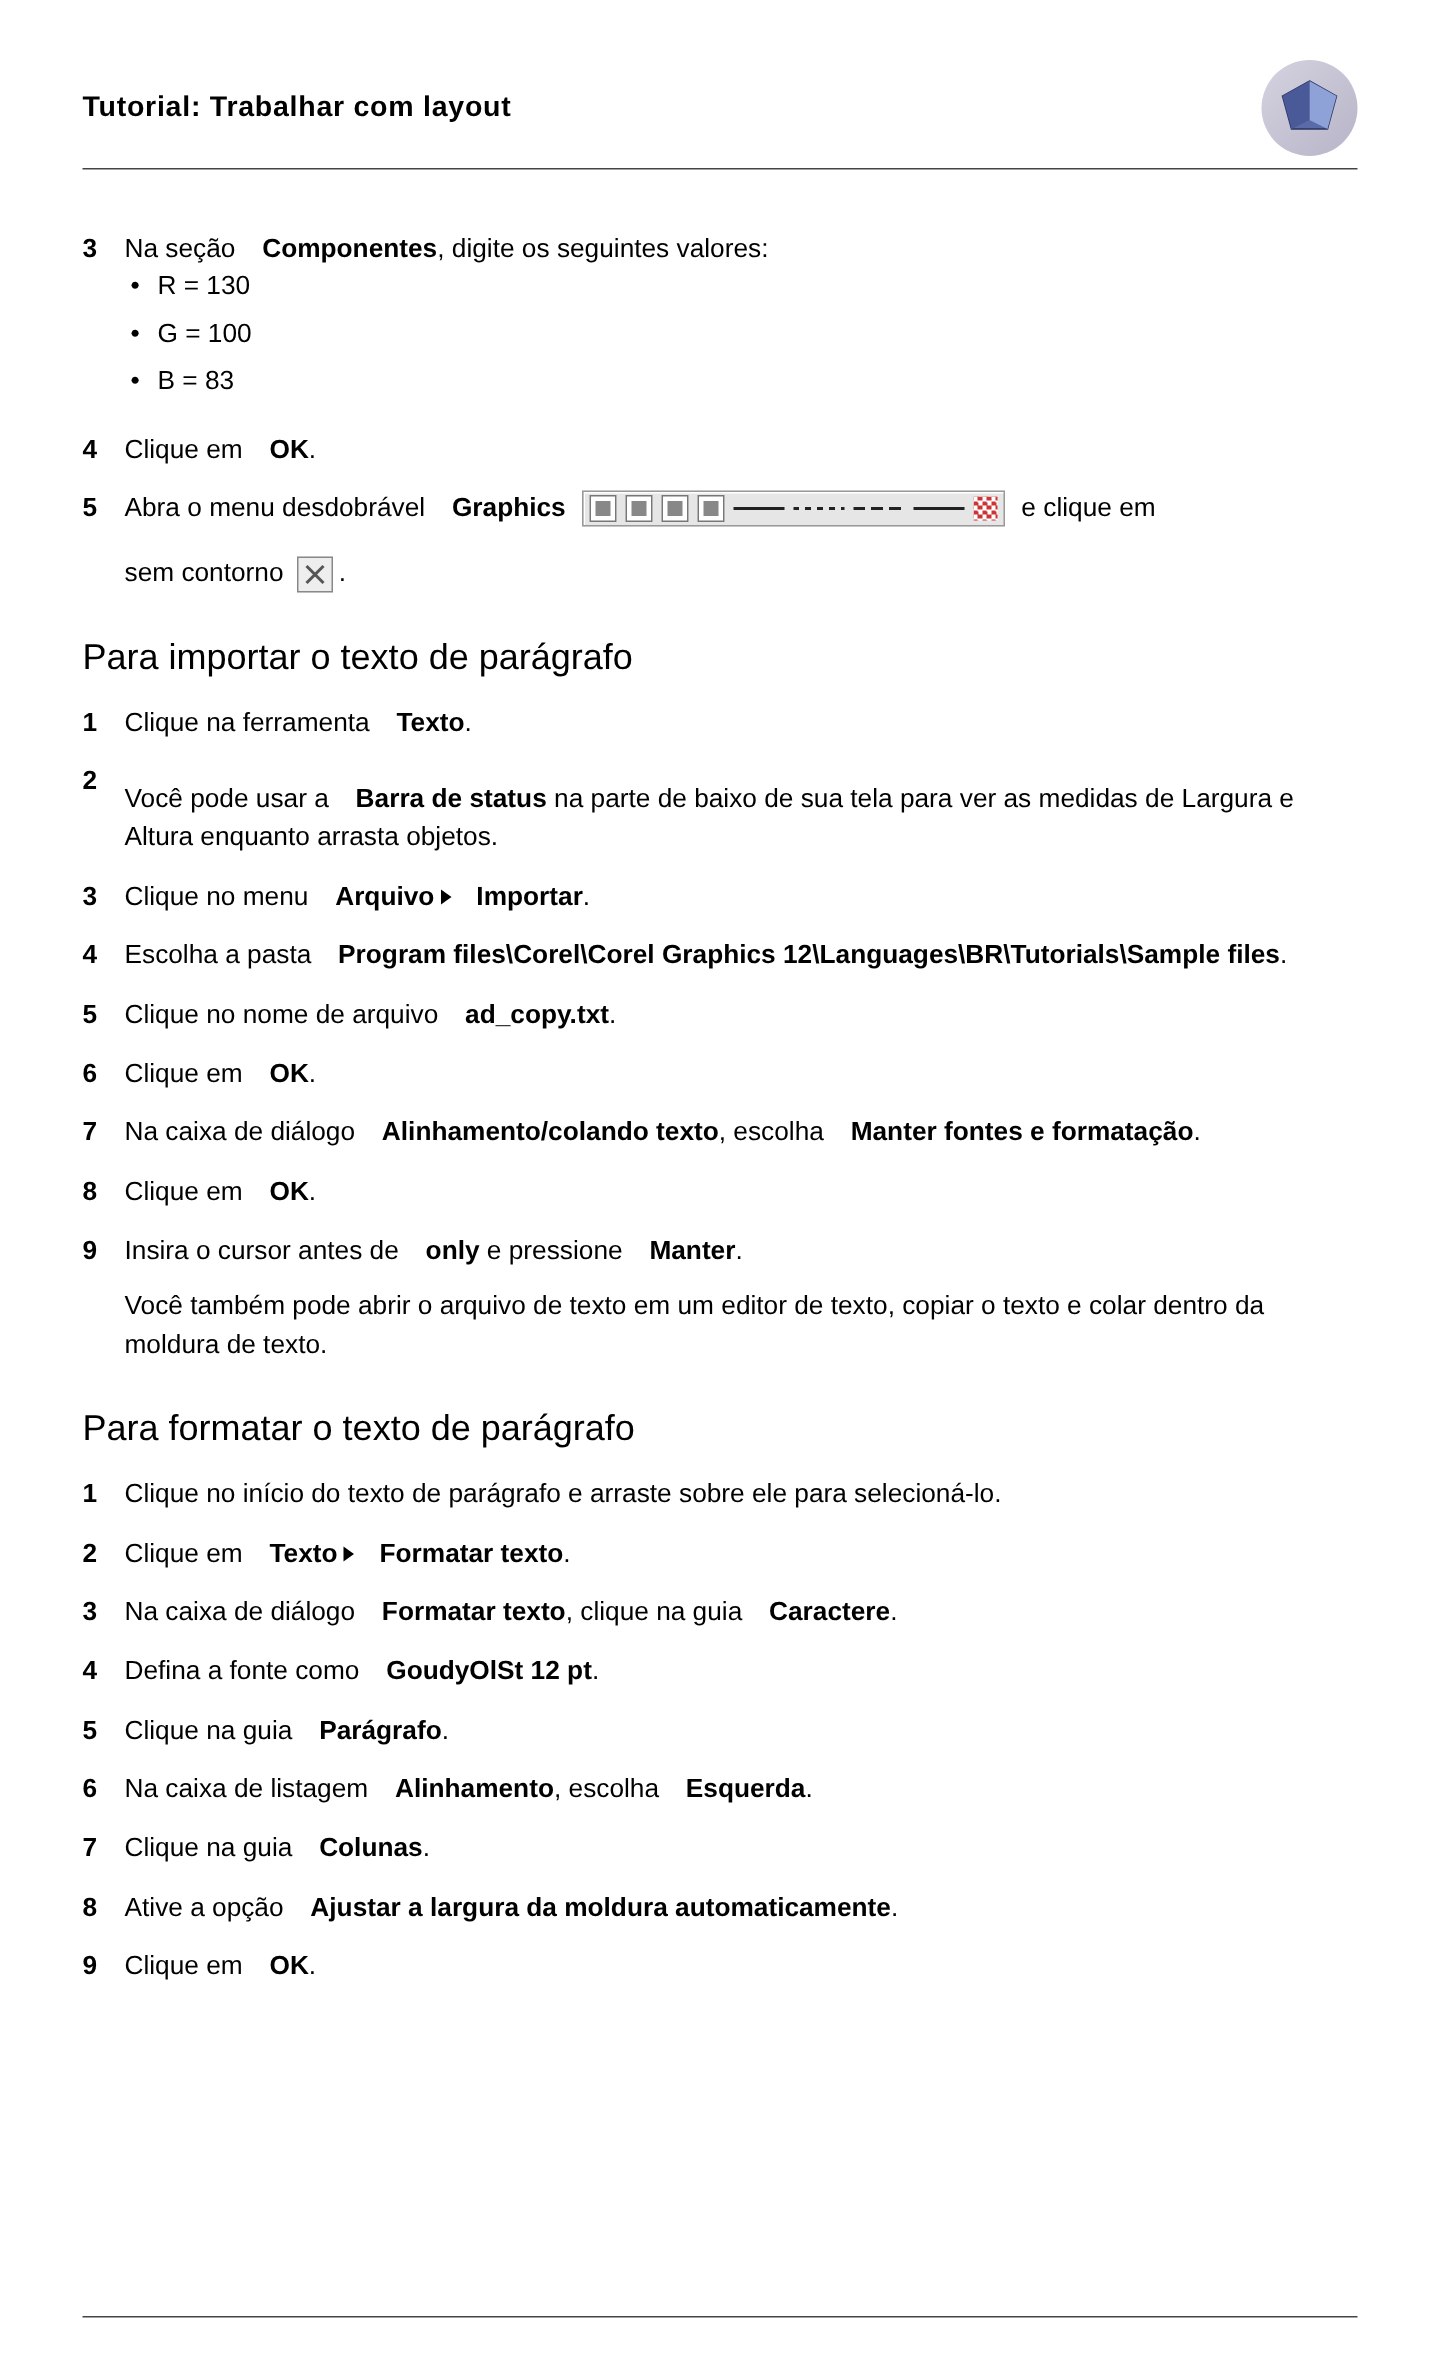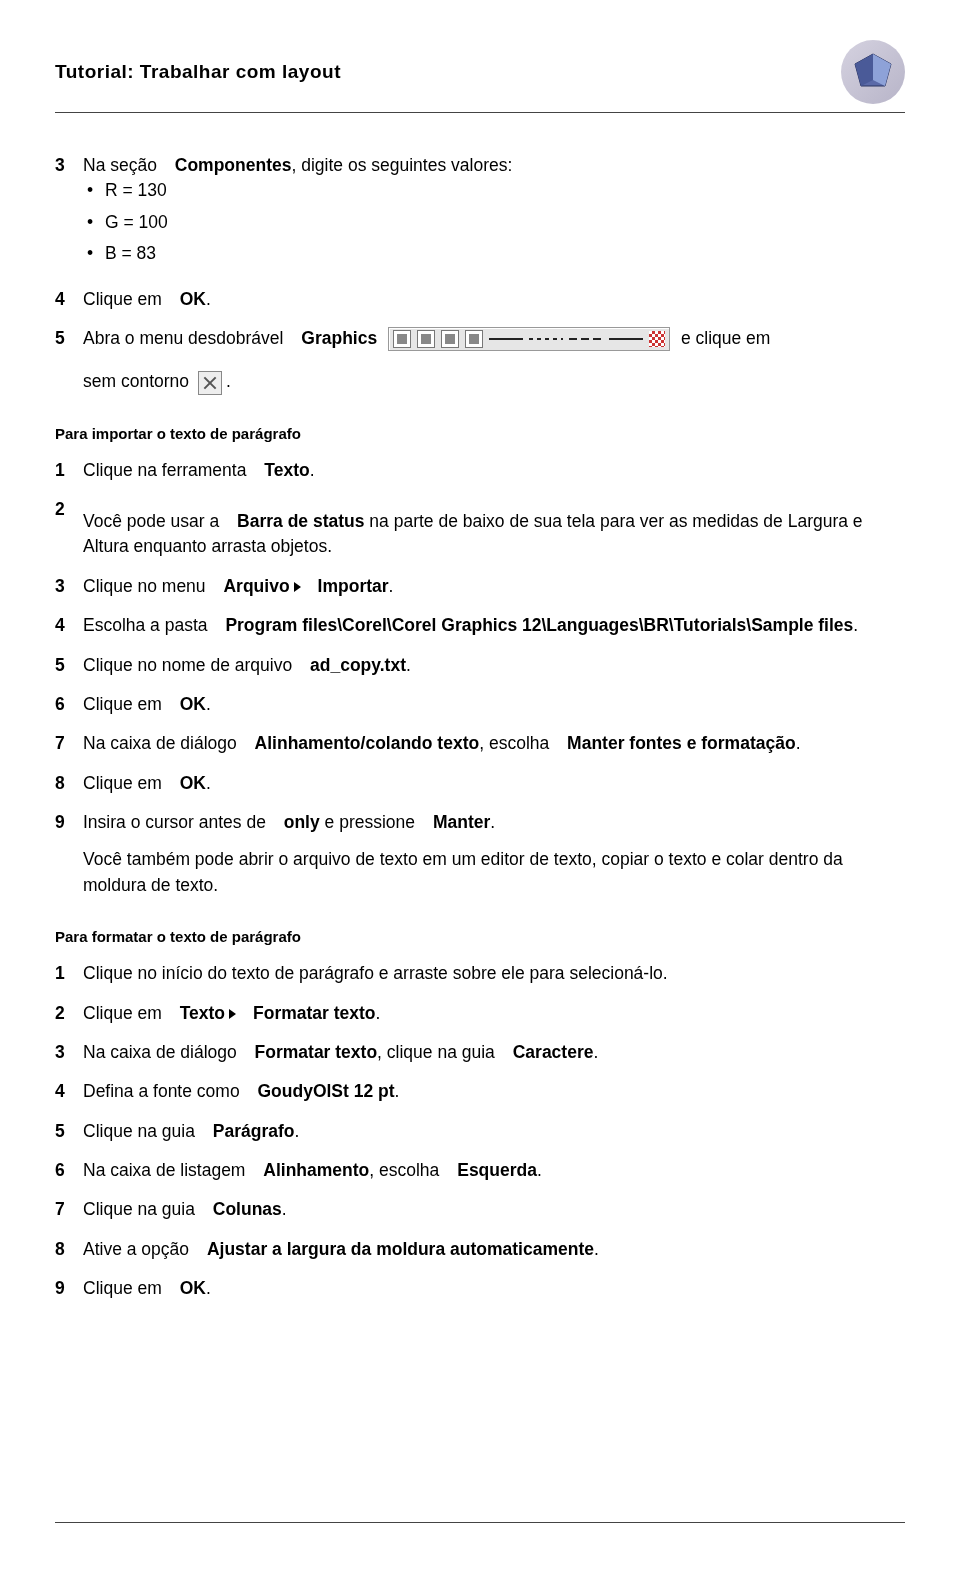--- a/index.html
+++ b/index.html
@@ -31,22 +31,22 @@
     width: 64px;
     height: 64px;
     border-radius: 50%;
     background: linear-gradient(135deg, #d5d2e0, #b7b4c8);
     display: flex;
     align-items: center;
     justify-content: center;
   }
   .icon-circle svg { display: block; }
   .section-title {
-    font-size: 15px;
-    font-weight: bold;
+    font-size: 24px;
+    font-weight: normal;
     margin: 30px 0 16px 0;
   }
   .step {
     display: flex;
     font-size: 17.5px;
     line-height: 1.45;
     margin-bottom: 14px;
   }
   .step-num {
     font-weight: bold;

